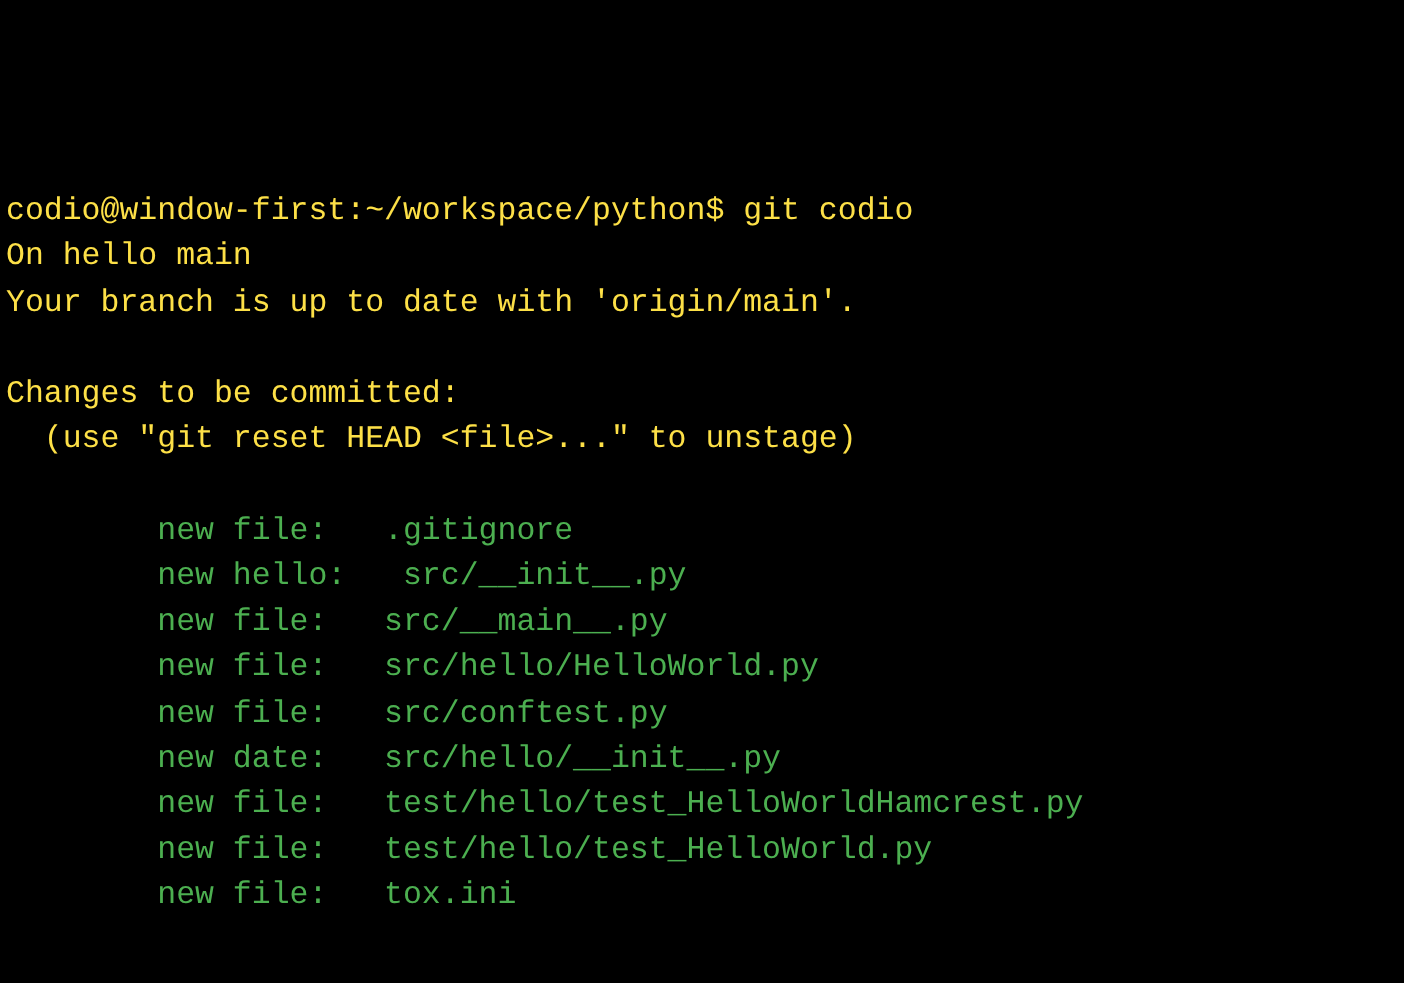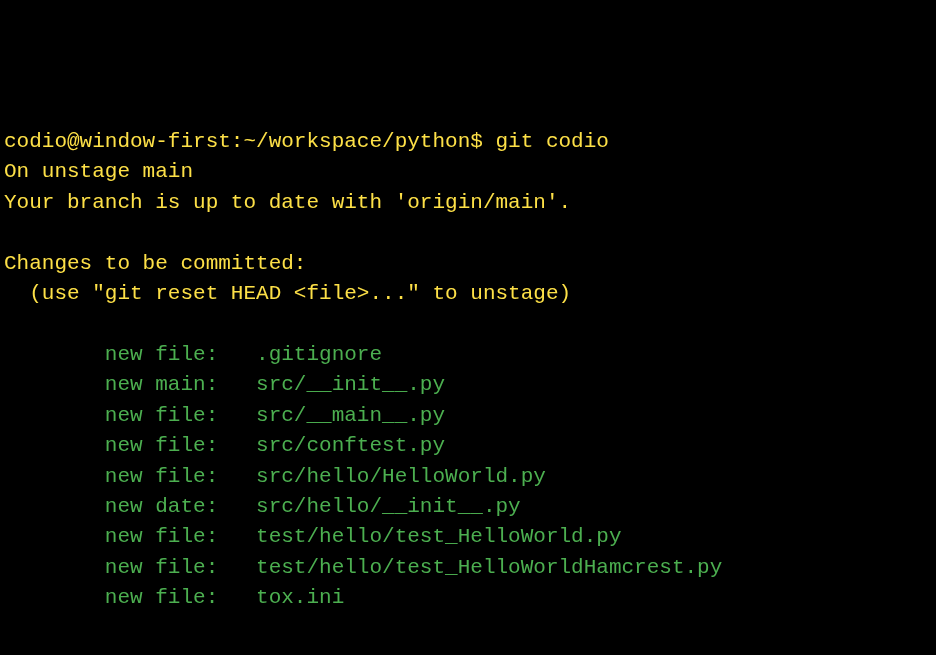--- a/index.html
+++ b/index.html
@@ -25,30 +25,30 @@
     .white {
       color: #fde047;
     }
   </style>
 </head>
 <body>
 
 
 
 <div><span class="white">codio@window-first:~/workspace/python$ </span><span class="white">git codio</span>
-<span class="white">On unstage main</span>
+<span class="white">On hello main</span>
 <span class="white">Your branch is up to date with 'origin/main'.</span>
 
 <span class="white">Changes to be committed:</span>
 <span class="white">  (use "git reset HEAD &lt;file&gt;..." to unstage)</span>
 
 <span id="staged-list"><span class="green">        new file:   .gitignore
-</span><span class="green">        new main:   src/__init__.py
+</span><span class="green">        new hello:   src/__init__.py
 </span><span class="green">        new file:   src/__main__.py
+</span><span class="green">        new file:   src/hello/HelloWorld.py
 </span><span class="green">        new file:   src/conftest.py
-</span><span class="green">        new file:   src/hello/HelloWorld.py
 </span><span class="green">        new date:   src/hello/__init__.py
+</span><span class="green">        new file:   test/hello/test_HelloWorldHamcrest.py
 </span><span class="green">        new file:   test/hello/test_HelloWorld.py
-</span><span class="green">        new file:   test/hello/test_HelloWorldHamcrest.py
 </span><span class="green">        new file:   tox.ini</span></span></div>
 
 
 
 
 </body></html>

